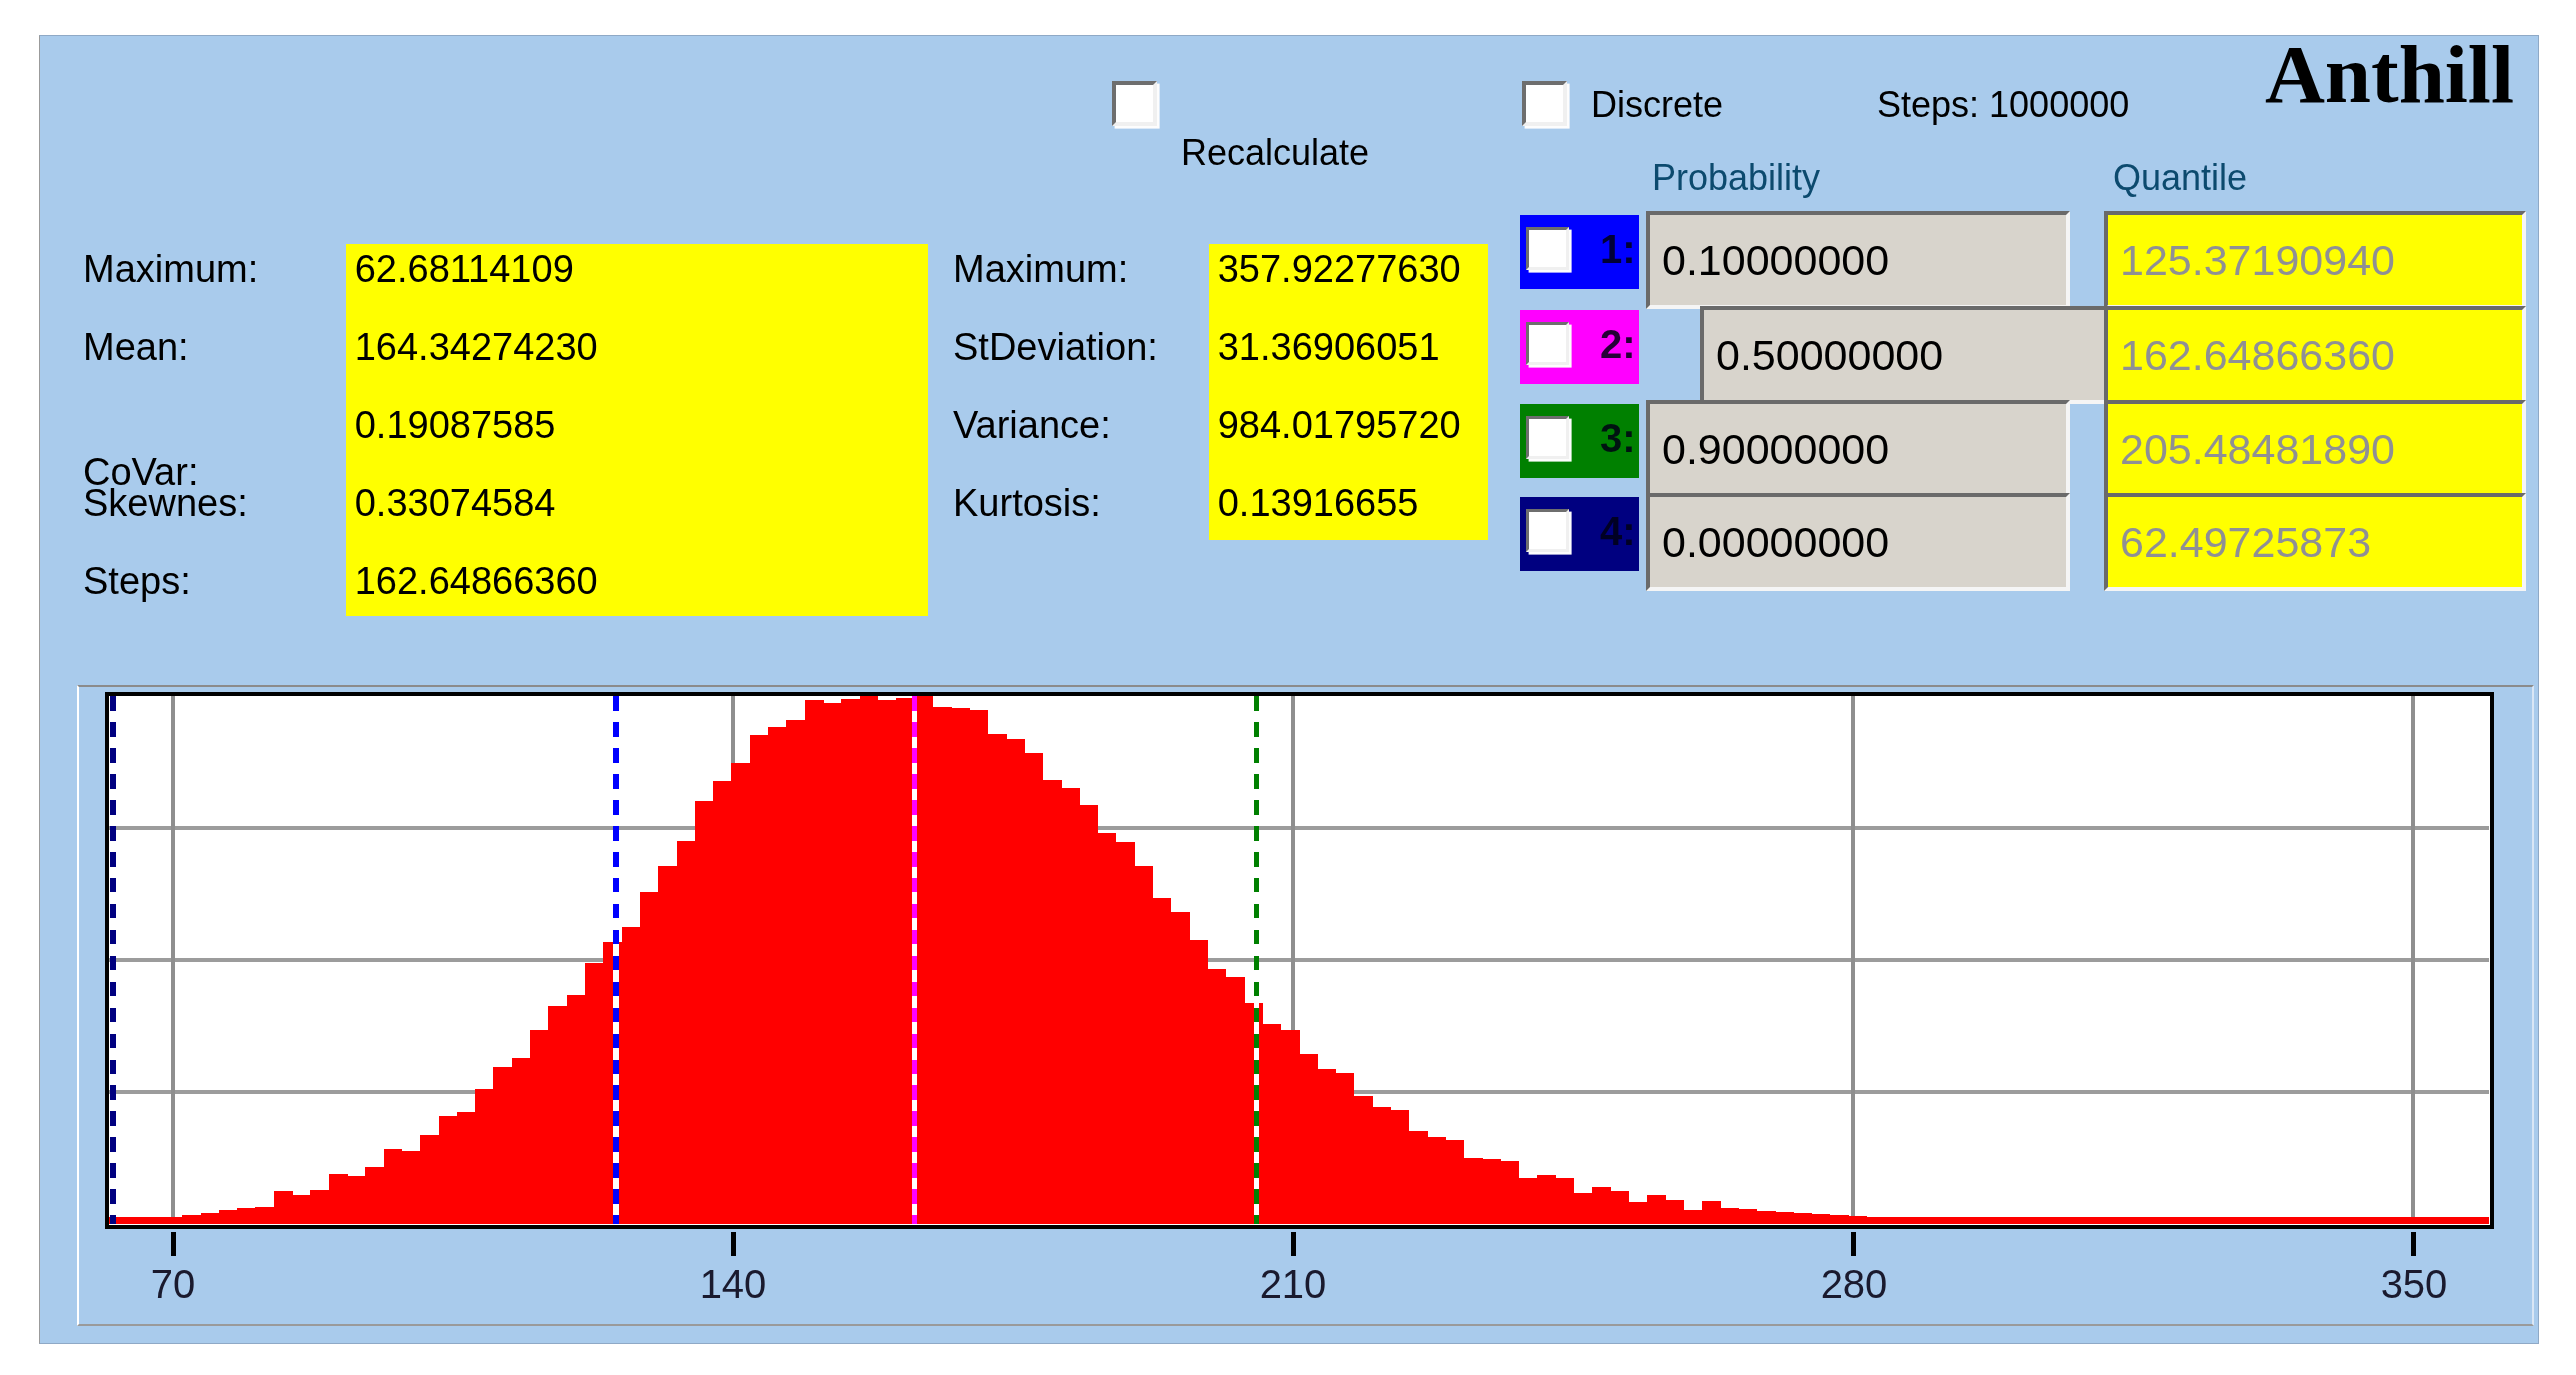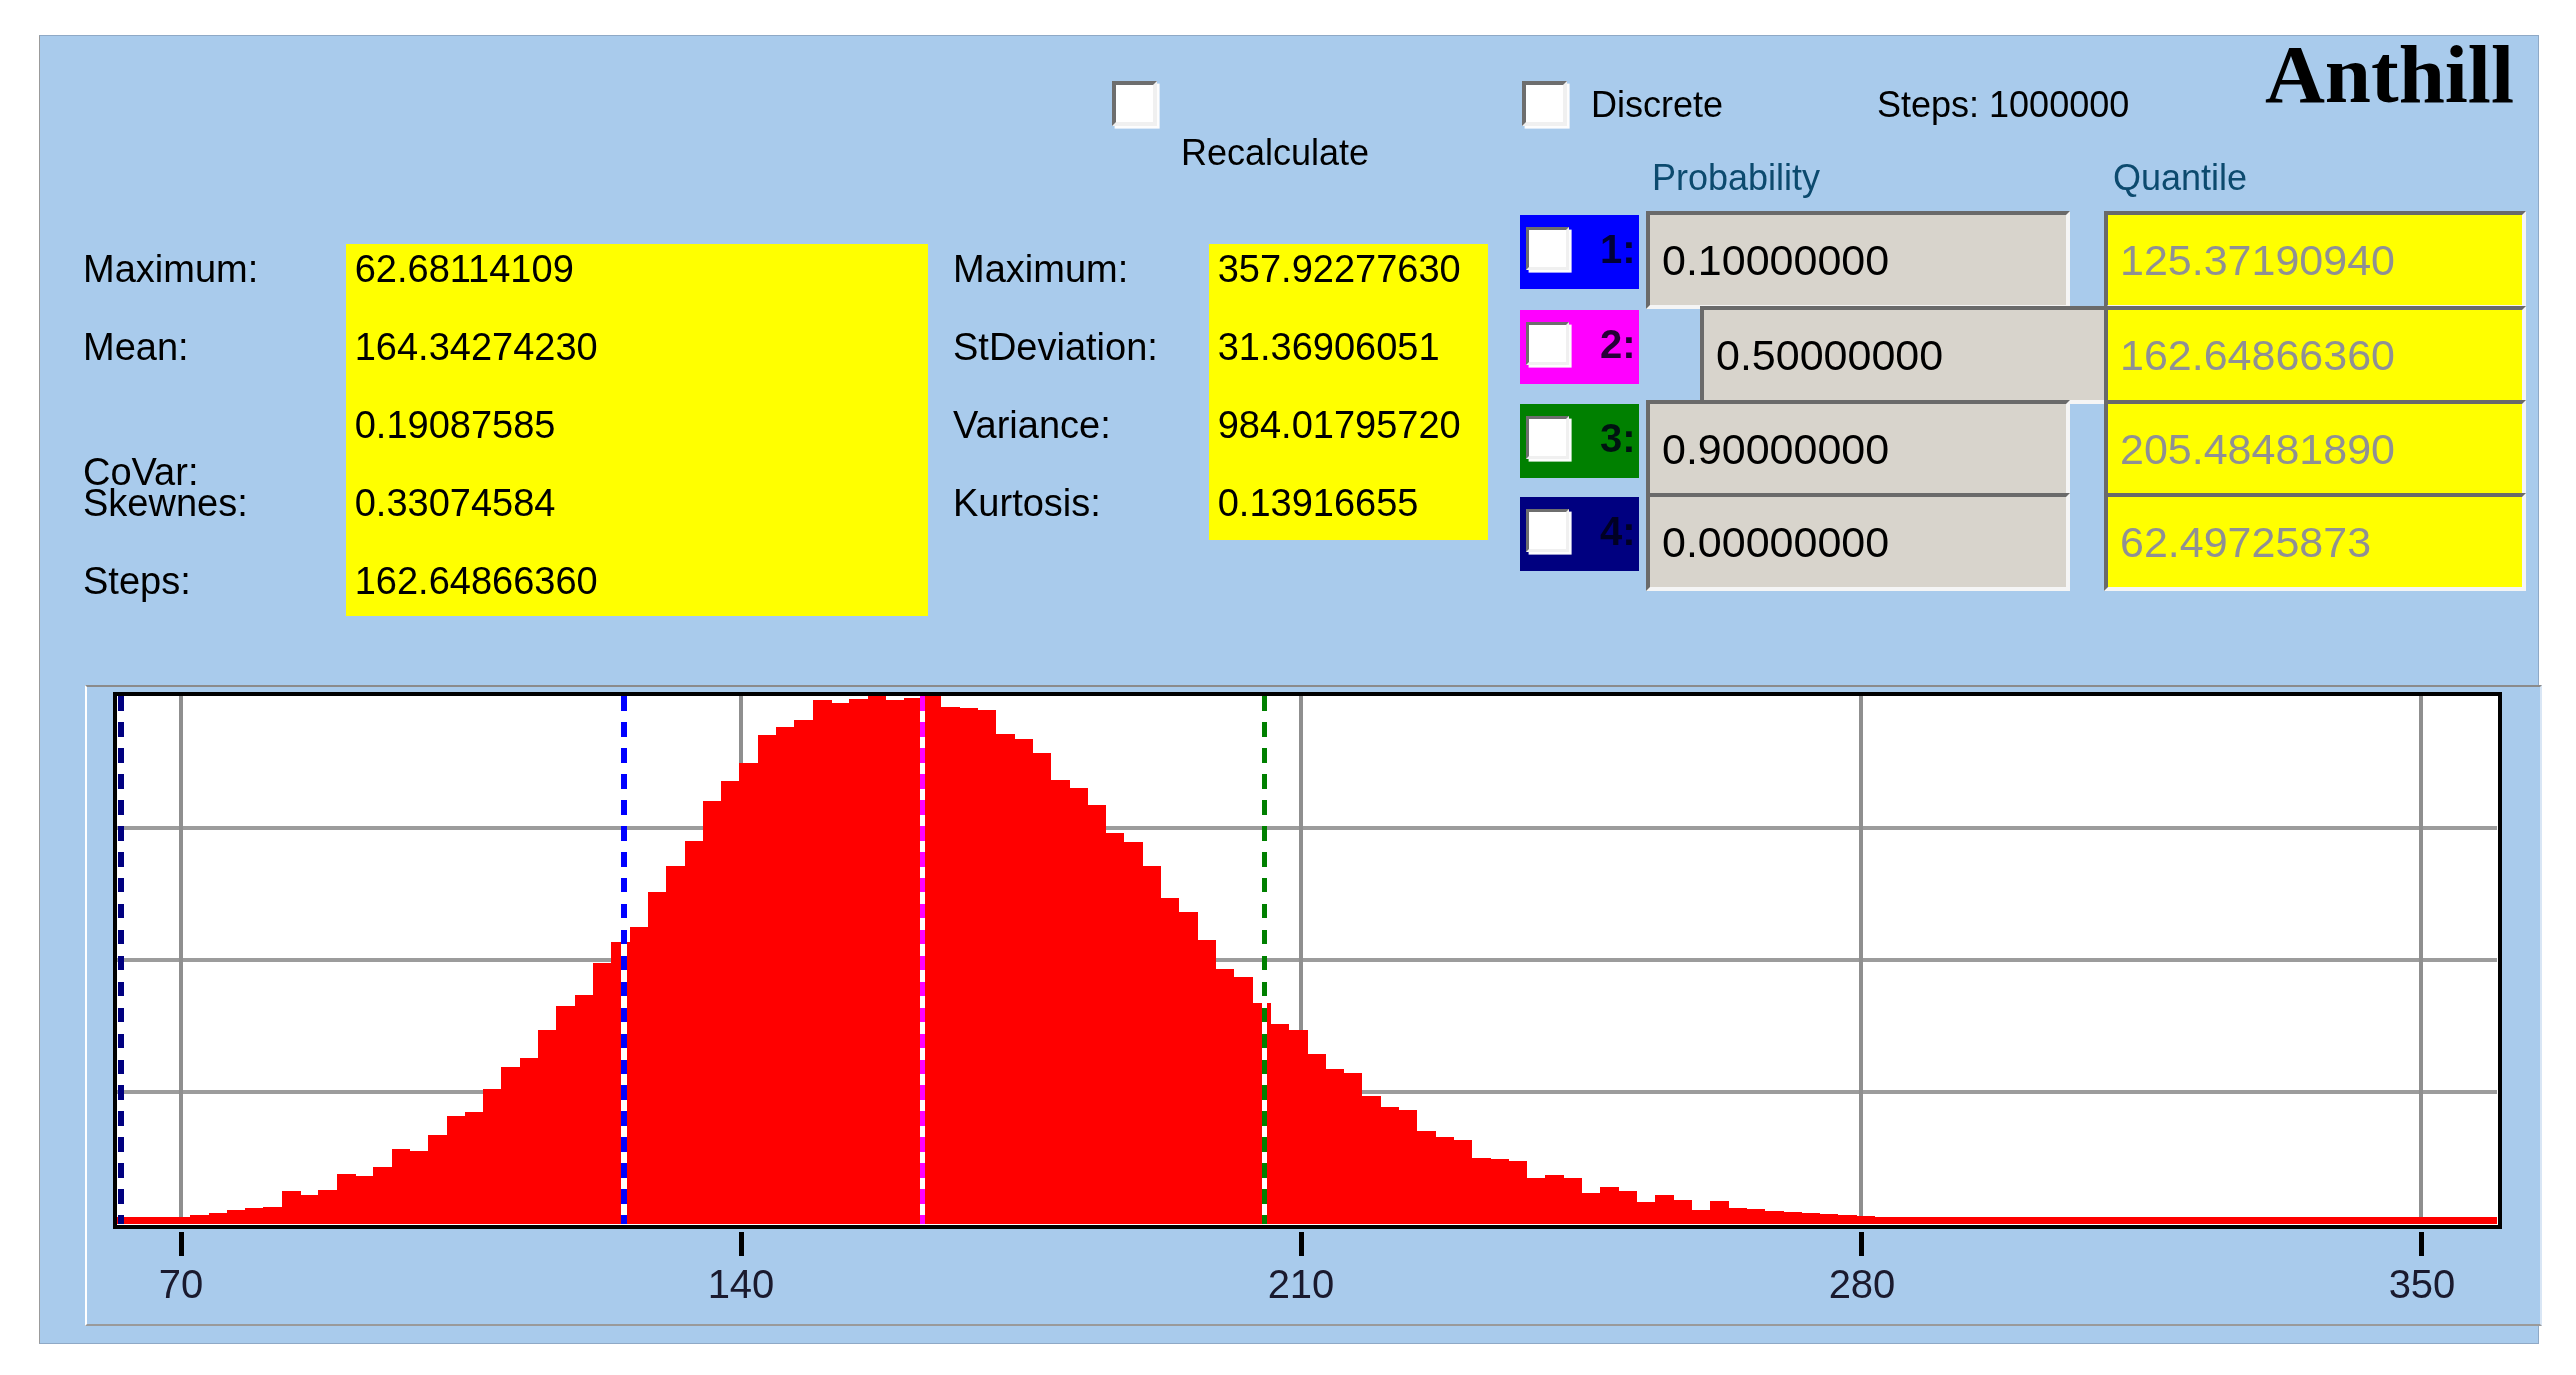--- a/index.html
+++ b/index.html
@@ -45,21 +45,21 @@
   .field{position:absolute;height:98px;font-size:43px;
          border-top:4.3px solid #6a6a6a;border-left:4.3px solid #6a6a6a;
          border-bottom:4.3px solid #f5f5f5;border-right:4.3px solid #f5f5f5;
          display:flex;align-items:center;padding-left:12px;}
   .field.prob{width:424px;background:#d8d4cc;color:#000;}
   .field.quant{width:422px;background:#ffff00;color:#8f9094;}
 
   
   .hist-panel{position:absolute;left:37px;top:649px;width:2457px;height:641px;background:#a9cbec;
               border-top:2.6px solid #8b8b8b;border-left:2.6px solid #ffffff;
-              border-bottom:2.6px solid #9a9a9a;border-right:2.6px solid #d9e6f5;margin-left:8px;}
+              border-bottom:2.6px solid #9a9a9a;border-right:2.6px solid #d9e6f5;}
   .plot{position:absolute;left:26px;top:5.2px;width:2389px;height:537px;background:#ffffff;
         border:4.3px solid #000;}
   .plot svg{position:absolute;left:0;top:0;}
   .tick{position:absolute;width:5.2px;height:24px;background:#000;top:545px;}
   .tick-label{position:absolute;top:575px;font-size:40px;color:#1a1a2e;transform:translateX(-50%);}
 </style>
 </head>
 <body>
 
 <div class="window">

